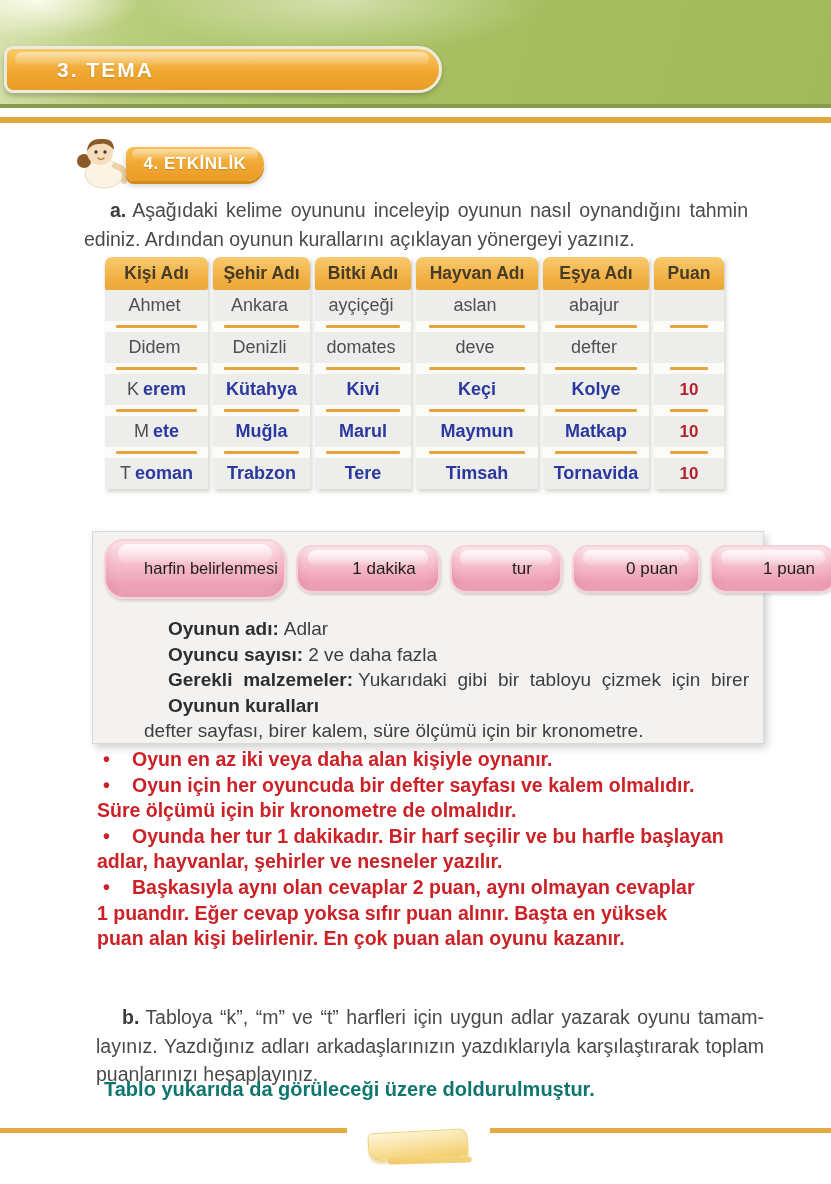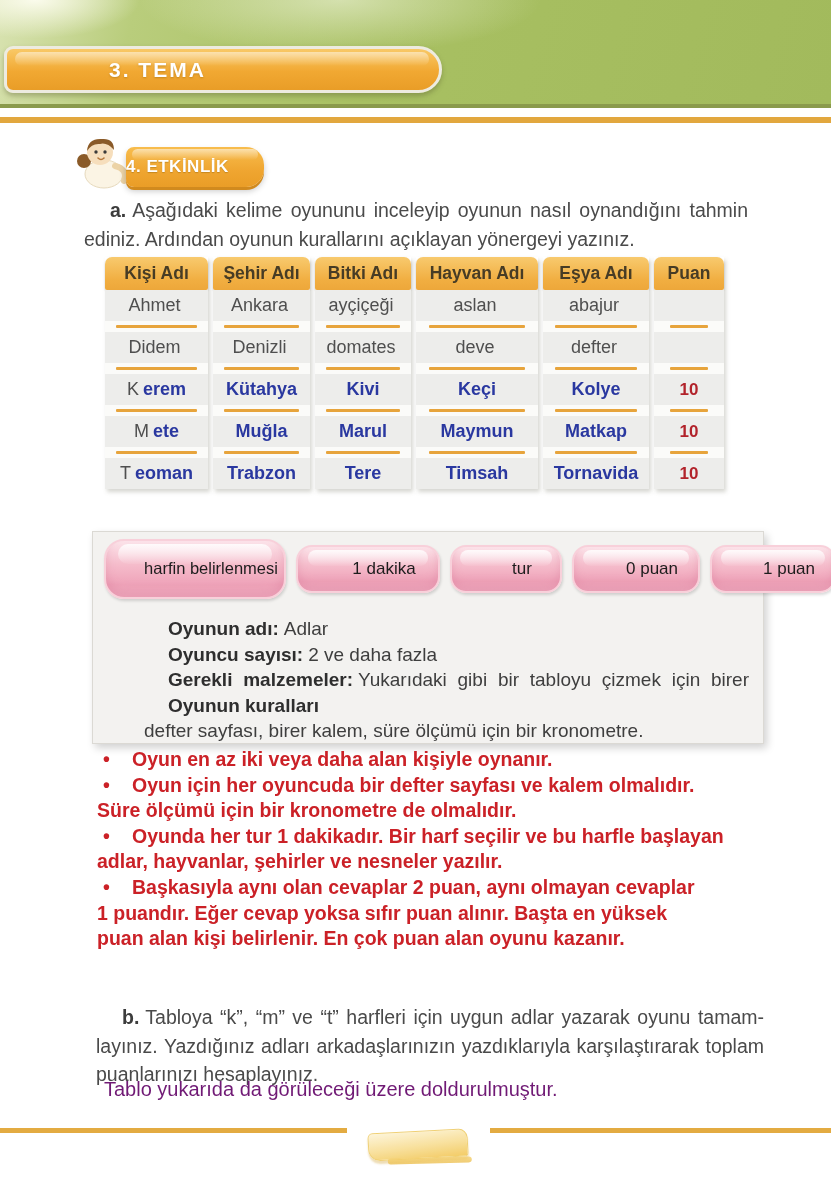--- a/index.html
+++ b/index.html
@@ -25,33 +25,33 @@
     background:linear-gradient(180deg,#f9c967 0%,#f1a832 55%,#e99d27 100%);
     border:3px solid #edebe0;border-radius:10px 26px 26px 10px;
     box-shadow:0 3px 5px rgba(80,80,40,.35);
     display:flex;align-items:center;
   }
   .tema-banner::after{
     content:"";position:absolute;left:8px;right:10px;top:3px;height:14px;
     border-radius:10px;background:linear-gradient(rgba(255,255,255,.5),rgba(255,255,255,0));
   }
   .tema-banner span{
-    padding-left:102px;color:#ffffff;font-weight:bold;font-size:21px;
+    padding-left:50px;color:#ffffff;font-weight:bold;font-size:21px;
     letter-spacing:2px;text-shadow:0 1px 2px rgba(120,80,0,.35);
   }
   .orange-rule{position:absolute;left:0;top:117px;width:831px;height:6px;background:#e2a73e;}
 
   
   .mascot{position:absolute;left:70px;top:134px;width:66px;height:58px;}
   .badge{
-    position:absolute;left:126px;top:147px;width:138px;height:40px;
+    position:absolute;left:126px;top:147px;width:138px;height:34px;
     background:linear-gradient(180deg,#f8bd4d 0%,#efa530 60%,#ea9d27 100%);
     border-radius:8px 18px 18px 8px;
     box-shadow:0 3px 0 #d18a1e,0 4px 6px rgba(0,0,0,.22);
-    display:flex;align-items:center;
+    display:flex;align-items:center;justify-content:center;
   }
   .badge::after{
     content:"";position:absolute;left:6px;right:6px;top:2px;height:11px;
     border-radius:8px;background:linear-gradient(rgba(255,255,255,.55),rgba(255,255,255,0));
   }
   .badge span{color:#fff;font-weight:bold;font-size:17px;letter-spacing:.5px;
     text-shadow:0 1px 1px rgba(120,80,0,.35);}
 
   
   .para-a{position:absolute;left:84px;top:196px;width:664px;font-size:19.5px;color:#4a4a4a;}
@@ -113,21 +113,21 @@
   .ilabel{font-weight:bold;color:#2e2e2e;margin-right:5px;}
 
   
   .rules{position:absolute;left:92px;top:747px;width:662px;
     font-size:19.5px;font-weight:bold;color:#cb2127;}
   .rline{line-height:25.6px;padding-left:5px;}
   .rline.rfirst{padding-left:8px;}
   .rline.rfirst::before{content:"\2022";display:inline-block;width:29px;padding-left:3px;}
 
   
-  .answer-note{position:absolute;left:104px;top:1078px;font-size:20px;font-weight:normal;color:#701a75;}
+  .answer-note{position:absolute;left:104px;top:1078px;font-size:20px;font-weight:bold;color:#0f766e;}
 
   
   .bottom-rule-left{position:absolute;left:0;top:1128px;width:347px;height:5px;background:#e3ab41;}
   .bottom-rule-right{position:absolute;left:490px;top:1128px;width:341px;height:5px;background:#e3ab41;}
   .footer-ornament{
     position:absolute;left:368px;top:1131px;width:98px;height:26px;
     background:linear-gradient(175deg,#fdf4d6 0%,#f8dd92 55%,#f2c757 100%);
     border:1px solid #eecb66;border-radius:5px 9px 4px 12px;
     transform:rotate(-3deg);opacity:.9;
     box-shadow:0 3px 2px rgba(212,170,70,.45);

